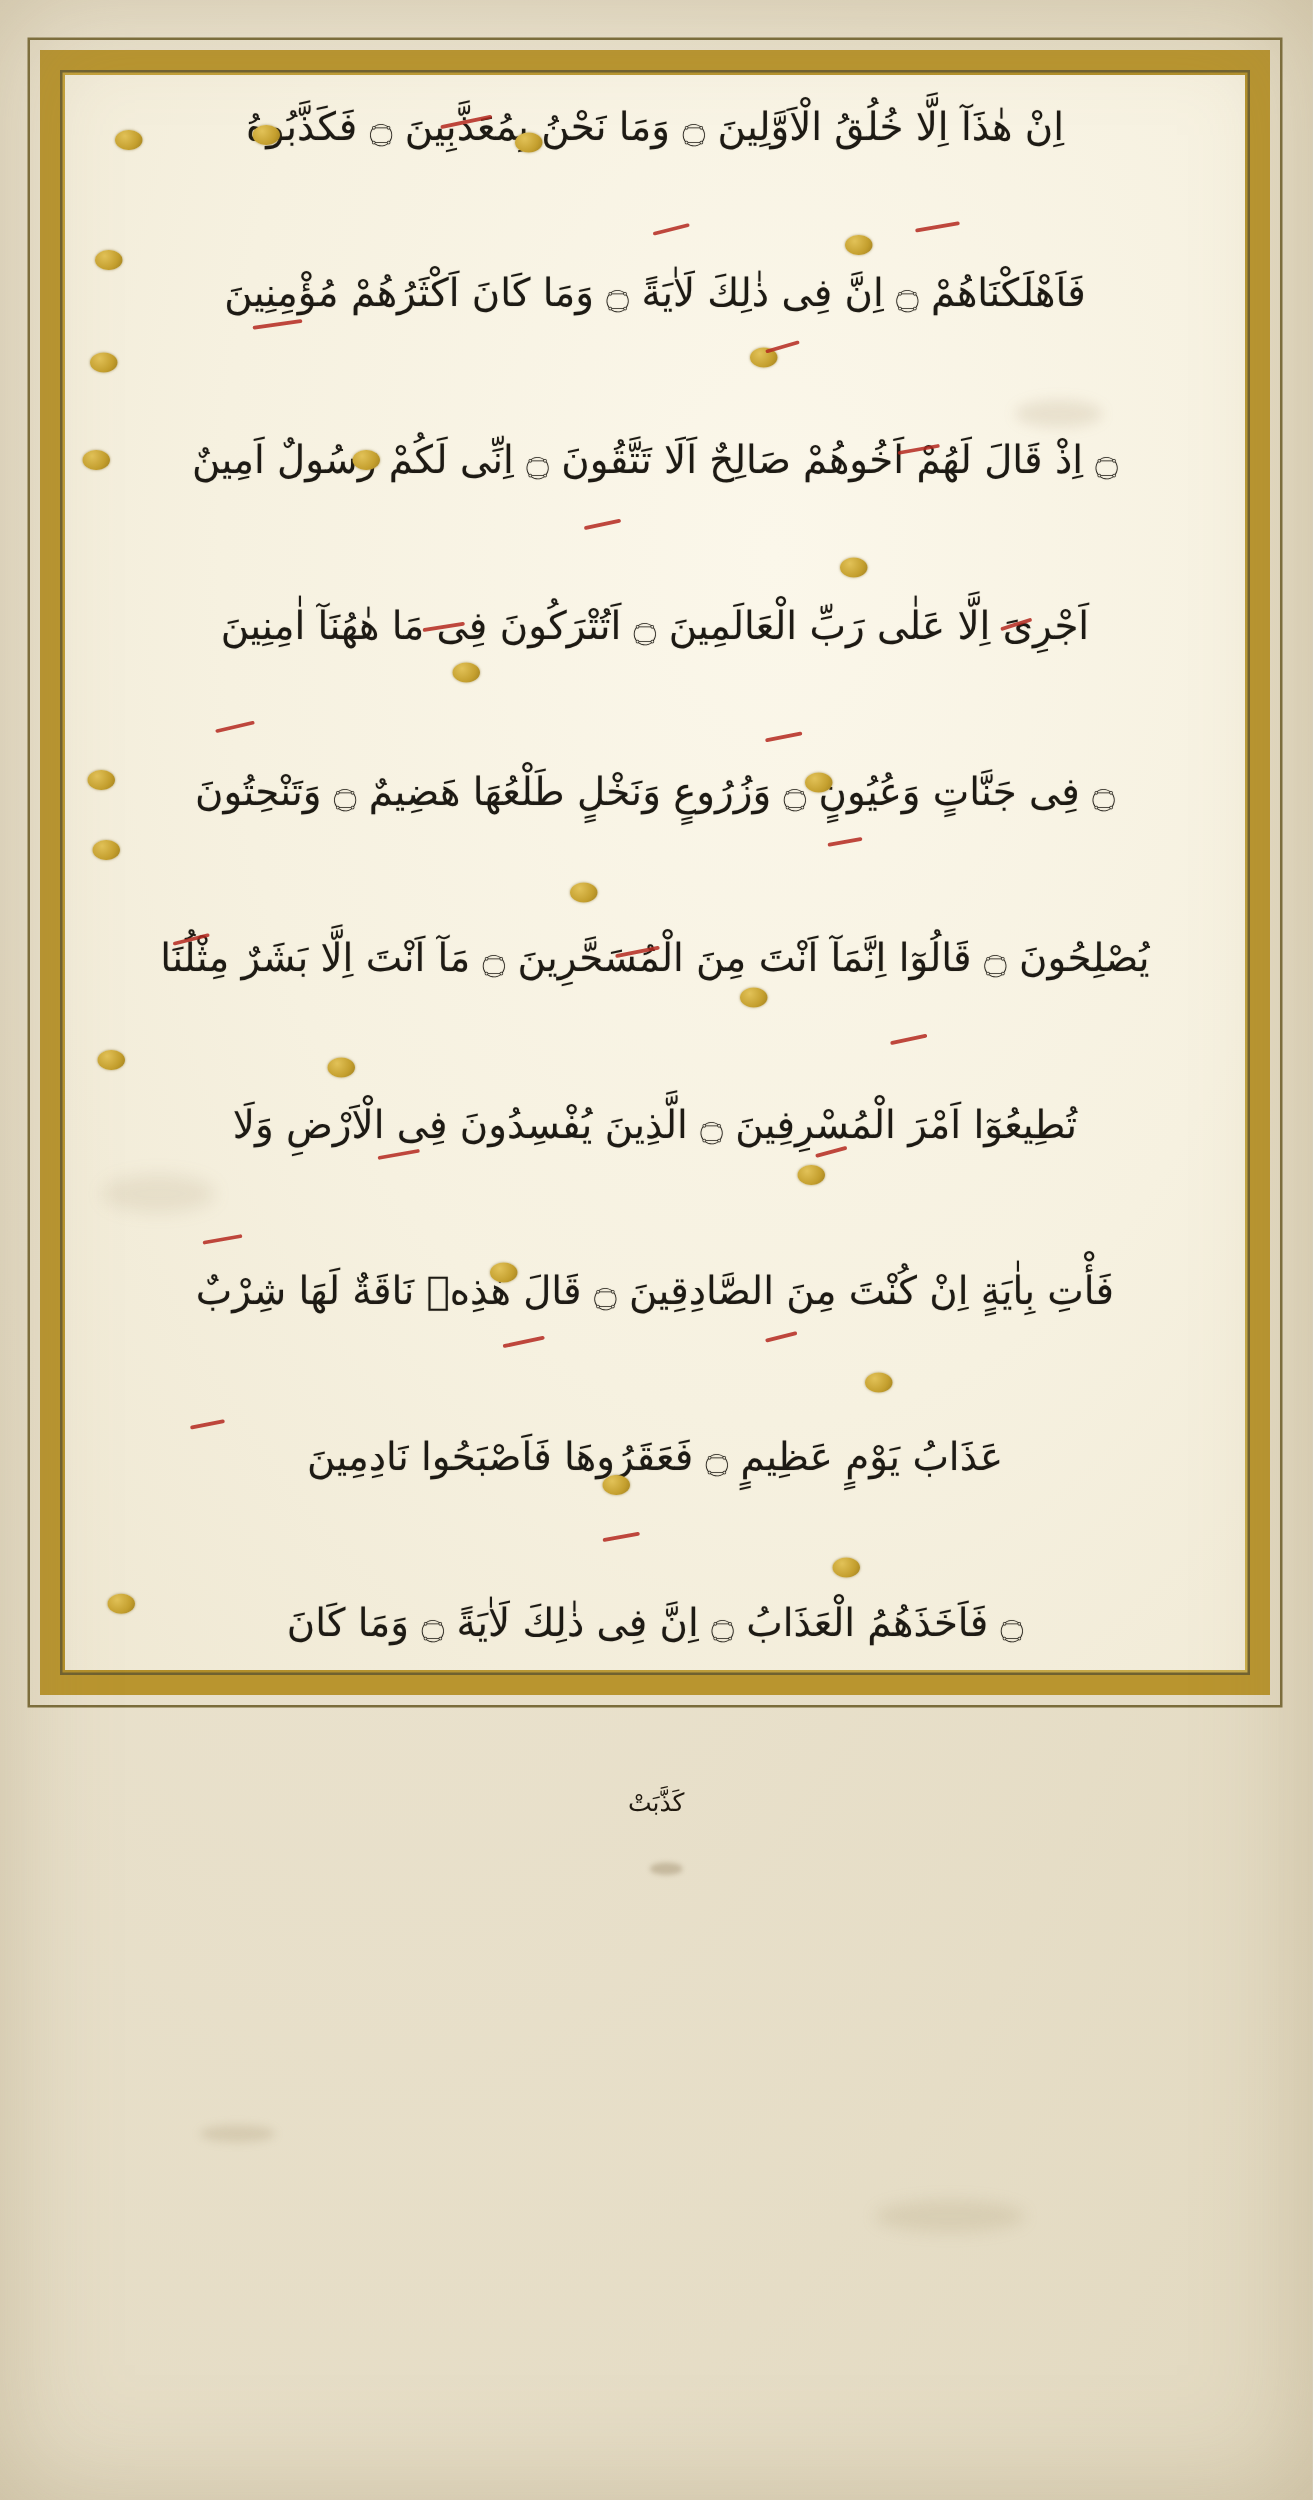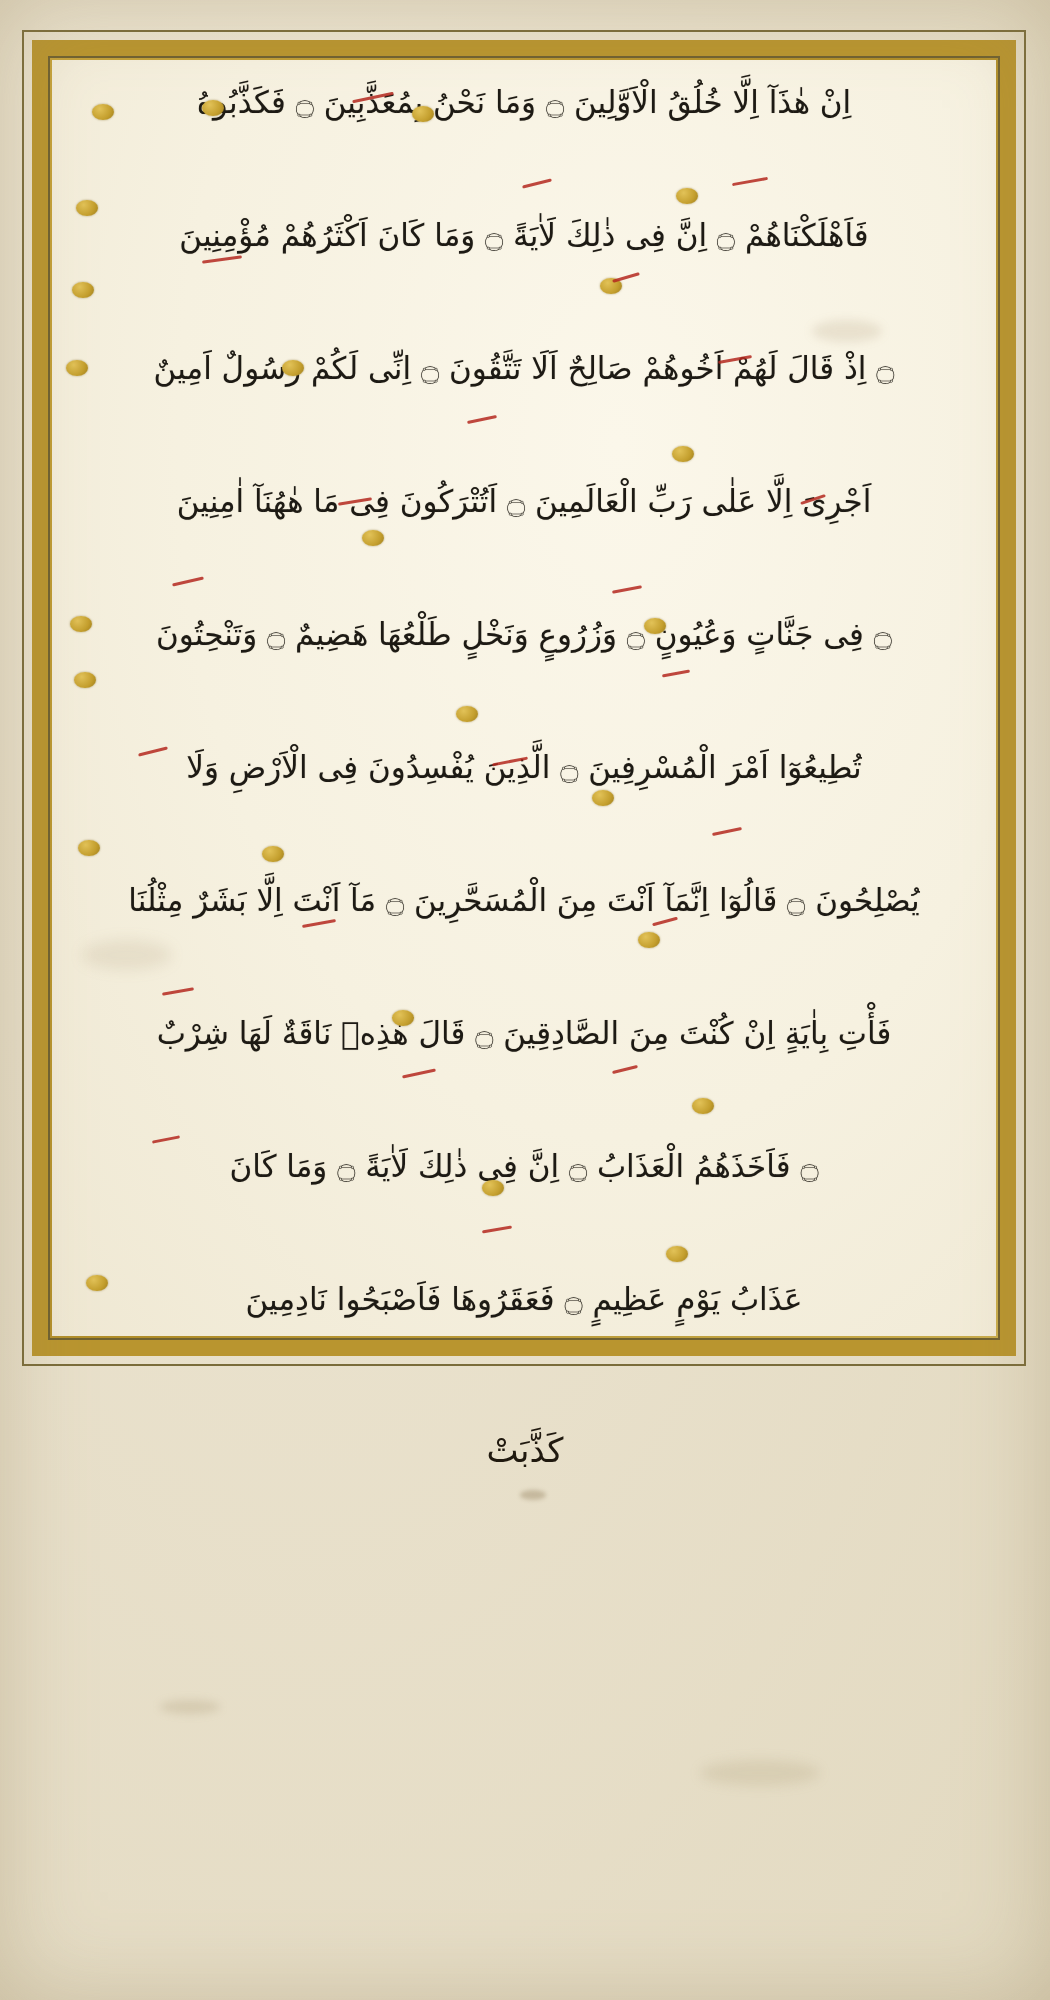--- a/index.html
+++ b/index.html
@@ -125,21 +125,21 @@
   
   #catchword {
     position: absolute;
     left: 0;
     right: 0;
     top: 1430px;
     text-align: center;
     direction: rtl;
     color: #20190f;
     font-family: "DejaVu Sans", sans-serif;
-    font-size: 34px;
+    font-size: 20px;
   }
 
   
   #edge-shade {
     position: absolute;
     inset: 0;
     pointer-events: none;
     box-shadow: inset 0 0 90px rgba(150,130,90,0.35);
   }
 </style>
@@ -158,25 +158,25 @@
   <div id="gold-band-inner-line"></div>
 
   <div id="text-block">
 
     <div id="lines">
       <div class="script-line">اِنْ هٰذَآ اِلَّا خُلُقُ الْاَوَّلِينَ ۝ وَمَا نَحْنُ بِمُعَذَّبِينَ ۝ فَكَذَّبُوهُ</div>
       <div class="script-line">فَاَهْلَكْنَاهُمْ ۝ اِنَّ فِى ذٰلِكَ لَاٰيَةً ۝ وَمَا كَانَ اَكْثَرُهُمْ مُؤْمِنِينَ</div>
       <div class="script-line">۝ اِذْ قَالَ لَهُمْ اَخُوهُمْ صَالِحٌ اَلَا تَتَّقُونَ ۝ اِنِّى لَكُمْ رَسُولٌ اَمِينٌ</div>
       <div class="script-line">اَجْرِىَ اِلَّا عَلٰى رَبِّ الْعَالَمِينَ ۝ اَتُتْرَكُونَ فِى مَا هٰهُنَآ اٰمِنِينَ</div>
       <div class="script-line">۝ فِى جَنَّاتٍ وَعُيُونٍ ۝ وَزُرُوعٍ وَنَخْلٍ طَلْعُهَا هَضِيمٌ ۝ وَتَنْحِتُونَ</div>
+      <div class="script-line">يُصْلِحُونَ ۝ قَالُوٓا اِنَّمَآ اَنْتَ مِنَ الْمُسَحَّرِينَ ۝ مَآ اَنْتَ اِلَّا بَشَرٌ مِثْلُنَا</div>
       <div class="script-line">تُطِيعُوٓا اَمْرَ الْمُسْرِفِينَ ۝ الَّذِينَ يُفْسِدُونَ فِى الْاَرْضِ وَلَا</div>
-      <div class="script-line">يُصْلِحُونَ ۝ قَالُوٓا اِنَّمَآ اَنْتَ مِنَ الْمُسَحَّرِينَ ۝ مَآ اَنْتَ اِلَّا بَشَرٌ مِثْلُنَا</div>
       <div class="script-line">فَأْتِ بِاٰيَةٍ اِنْ كُنْتَ مِنَ الصَّادِقِينَ ۝ قَالَ هٰذِهٖ نَاقَةٌ لَهَا شِرْبٌ</div>
+      <div class="script-line">عَذَابُ يَوْمٍ عَظِيمٍ ۝ فَعَقَرُوهَا فَاَصْبَحُوا نَادِمِينَ</div>
       <div class="script-line">۝ فَاَخَذَهُمُ الْعَذَابُ ۝ اِنَّ فِى ذٰلِكَ لَاٰيَةً ۝ وَمَا كَانَ</div>
-      <div class="script-line">عَذَابُ يَوْمٍ عَظِيمٍ ۝ فَعَقَرُوهَا فَاَصْبَحُوا نَادِمِينَ</div>
     </div>
 
     <div class="verse-marker" style="left:360px; top:46px;"></div>
     <div class="verse-marker" style="left:150px; top:40px;"></div>
     <div class="verse-marker" style="left:624px; top:128px;"></div>
     <div class="verse-marker" style="left:548px; top:218px;"></div>
     <div class="verse-marker" style="left:230px; top:300px;"></div>
     <div class="verse-marker" style="left:620px; top:386px;"></div>
     <div class="verse-marker" style="left:310px; top:470px;"></div>
     <div class="verse-marker" style="left:592px; top:558px;"></div>

